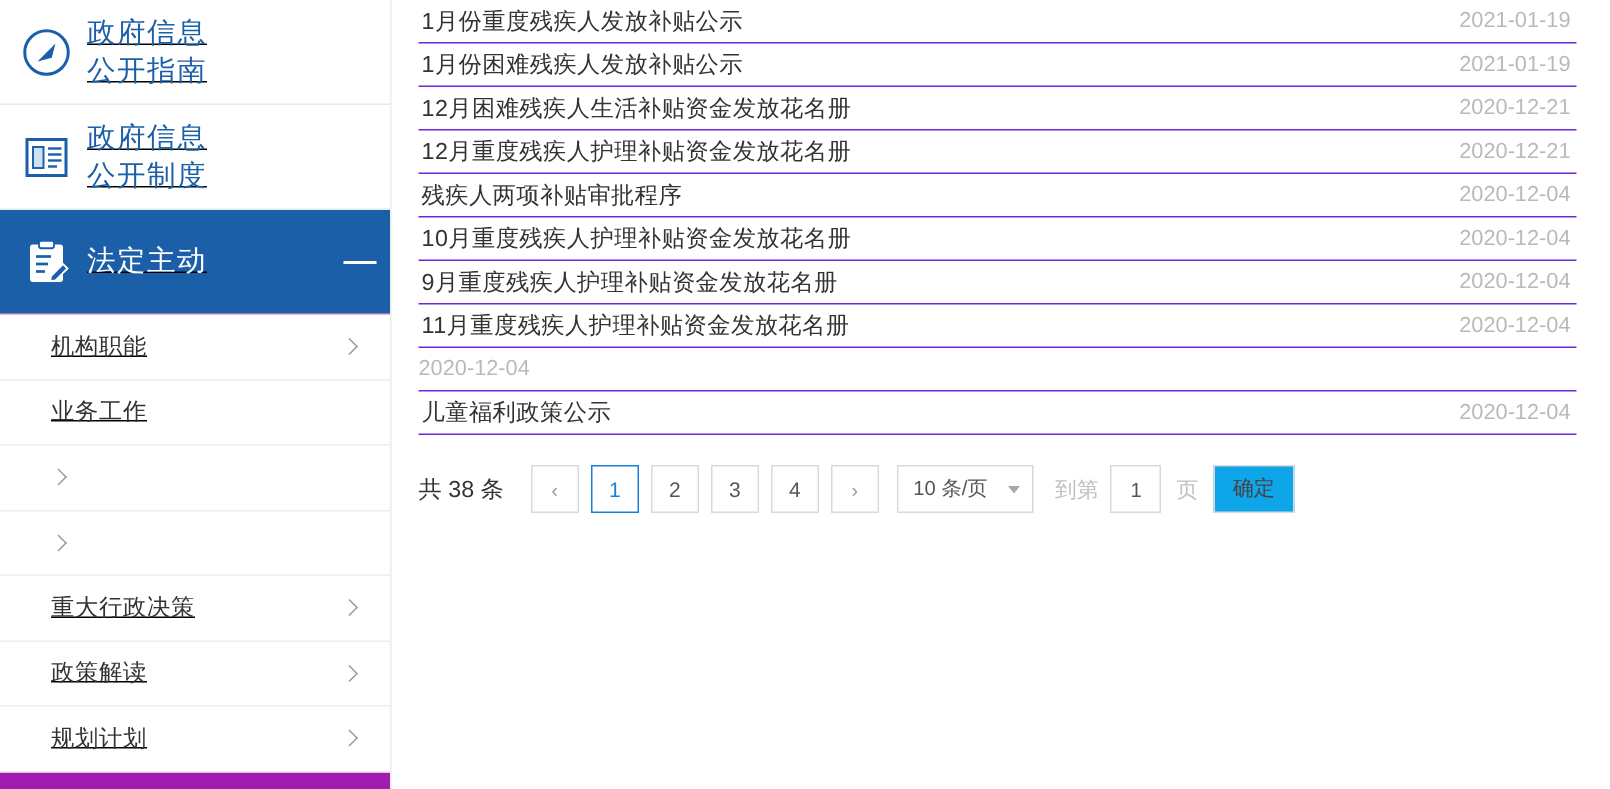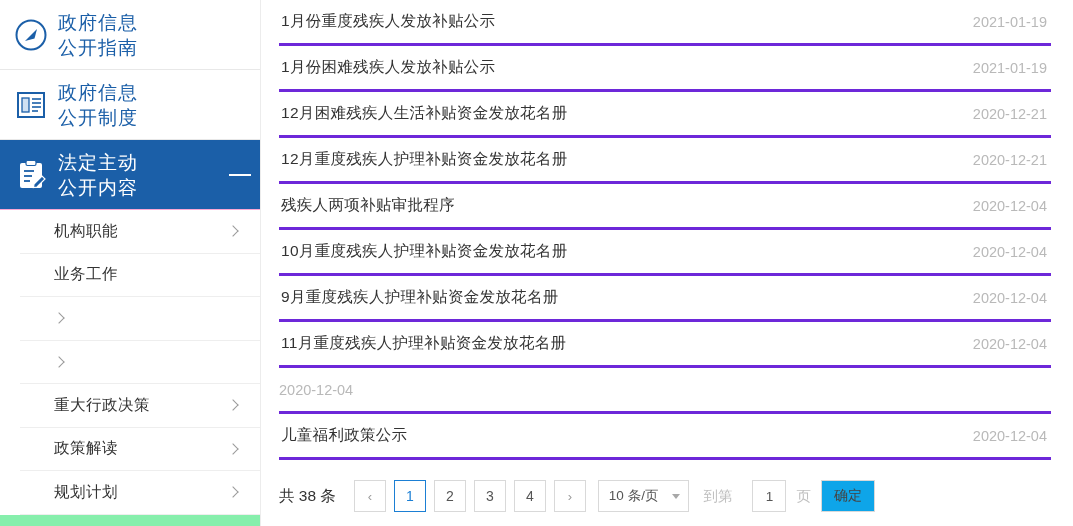--- a/index.html
+++ b/index.html
@@ -16,23 +16,24 @@
     height: 526px;
     display: flex;
     background: #fff;
   }
 
   
   .sidebar {
     width: 260px;
     flex: 0 0 260px;
     height: 526px;
-    background: #86efac;
+    background: #a21caf;
     position: relative;
     overflow: hidden;
+    text-decoration: underline;
   }
   .nav-card {
     position: relative;
     height: 70px;
     display: flex;
     align-items: center;
     background: #ffffff;
     border-bottom: 1px solid #e8e8e8;
     padding-left: 8px;
   }
@@ -65,21 +66,21 @@
     justify-content: center;
     color: #ffffff;
   }
   .minus-bar {
     width: 22px;
     height: 2px;
     background: #ffffff;
   }
 
   
-  .submenu { background: #fff; padding-left: 20px; }
+  .submenu { background: #fff; }
   .submenu-item {
     height: 43.5px;
     display: flex;
     align-items: center;
     padding: 0 20px 0 34px;
     border-bottom: 1px solid #eeeeee;
     color: #333333;
     font-size: 15.5px;
     position: relative;
   }
@@ -105,24 +106,24 @@
     flex: 1;
     position: relative;
     height: 526px;
     background: #ffffff;
     border-left: 1px solid #ececec;
   }
   .news-list {
     padding: 0 22px 0 18px;
   }
   .news-row {
-    height: 46px;
-    display: flex;
-    align-items: center;
-    border-bottom: 3px solid #6d28d9;
+    height: 29px;
+    display: flex;
+    align-items: center;
+    border-bottom: 1px solid #6d28d9;
   }
   .news-title {
     flex: 1;
     color: #333333;
     font-size: 15.5px;
     letter-spacing: 0.3px;
     white-space: nowrap;
     overflow: hidden;
     text-overflow: ellipsis;
     padding-left: 2px;
@@ -184,21 +185,21 @@
   .pg-select .caret {
     width: 0; height: 0;
     border-left: 4px solid transparent;
     border-right: 4px solid transparent;
     border-top: 5px solid #a8a8a8;
     margin-left: 14px;
   }
   .jump-label {
     color: #c0c0c0;
     font-size: 14.5px;
-    margin-right: 20px;
+    margin-right: 8px;
     white-space: nowrap;
   }
   .jump-input {
     width: 34px;
     height: 32px;
     border: 1px solid #d9d9d9;
     background: #fff;
     color: #555;
     font-size: 13.5px;
     text-align: center;
@@ -266,21 +267,20 @@
           <rect x="6" y="5" width="22" height="25" rx="2" fill="#ffffff"></rect>
           <rect x="12" y="2.5" width="10" height="5" rx="1.5" fill="#ffffff" stroke="#1b5fa8" stroke-width="1.2"></rect>
           <line x1="10" y1="13" x2="20" y2="13" stroke="#1b5fa8" stroke-width="1.8"></line>
           <line x1="10" y1="18" x2="18" y2="18" stroke="#1b5fa8" stroke-width="1.8"></line>
           <line x1="10" y1="23" x2="16" y2="23" stroke="#1b5fa8" stroke-width="1.8"></line>
           <path d="M20 26 L28 18 L31 21 L23 29 L19.5 29.5 Z" fill="#1b5fa8" stroke="#ffffff" stroke-width="1.2"></path>
         </svg>
       </div>
       <div class="nav-card-label">
         <span>法定主动</span>
-        <span>公开内容</span>
       </div>
       <div class="nav-minus">
         <div class="minus-bar"></div>
       </div>
     </div>
 
     <div class="submenu">
       <div class="submenu-item">
         <span class="sub-label">机构职能</span>
         <span class="chev"></span>

